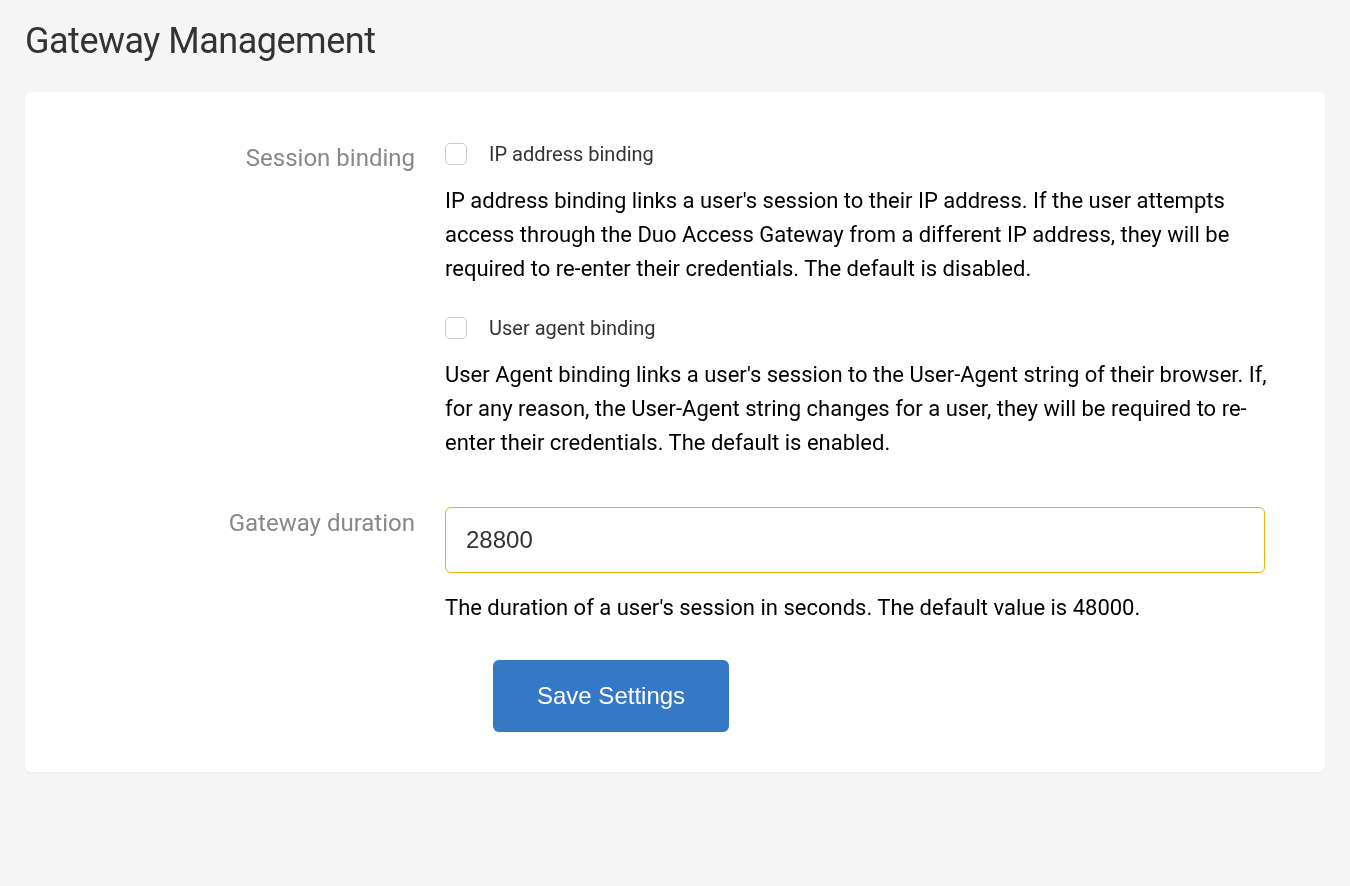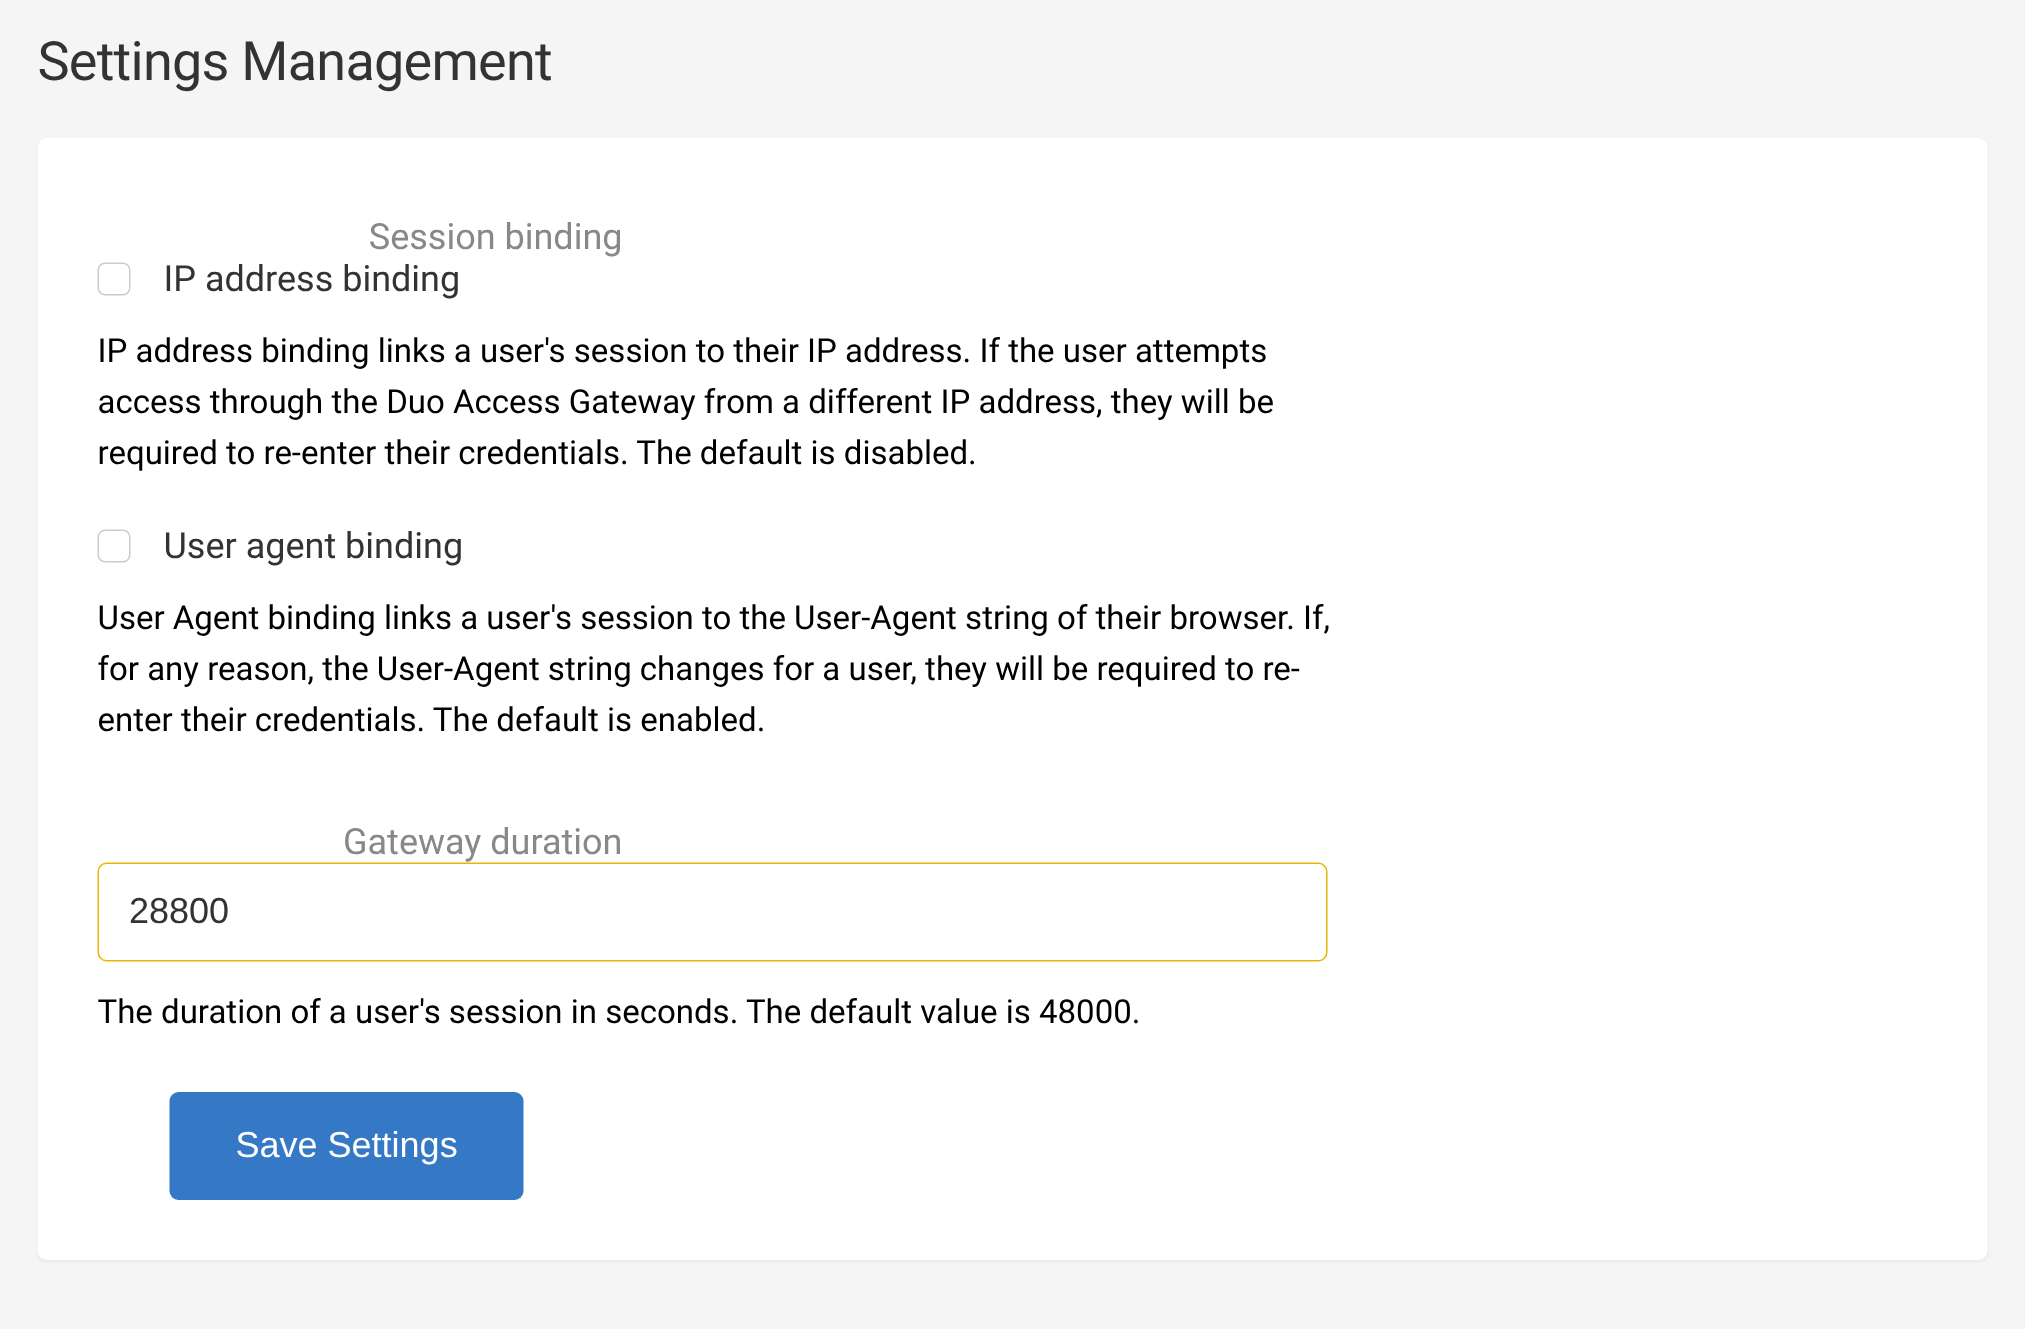--- a/index.html
+++ b/index.html
@@ -26,21 +26,20 @@
     }
     .card {
       background-color: #ffffff;
       border-radius: 6px;
       padding: 50px 40px 40px 40px;
       box-shadow: 0 1px 2px rgba(0,0,0,0.05);
     }
     .form-row {
       display: flex;
       margin-bottom: 30px;
-      flex-direction: column;
     }
     .form-row:last-of-type {
       margin-bottom: 0;
     }
     .form-label {
       width: 380px;
       flex-shrink: 0;
       text-align: right;
       padding-right: 30px;
       font-size: 24px;
@@ -72,21 +71,21 @@
       -webkit-appearance: none;
       cursor: pointer;
       background-color: #fff;
       flex-shrink: 0;
     }
     .checkbox-input:checked {
       background-color: #3578c5;
       border-color: #3578c5;
     }
     .checkbox-label {
-      font-size: 24px;
+      font-size: 20px;
       color: #333;
       cursor: pointer;
     }
     .help-text {
       font-size: 22px;
       color: #000000;
       line-height: 1.55;
     }
     .text-input {
       width: 100%;
@@ -110,21 +109,21 @@
     }
     .button-row {
       margin-top: 35px;
       padding-left: 48px;
     }
   </style>
 </head>
 <body>
 
 <div class="page-container">
-  <h1 class="page-title">Settings Management</h1>
+  <h1 class="page-title">Gateway Management</h1>
 
   <div class="card">
 
     <div class="form-row">
       <div class="form-label">Session binding</div>
       <div class="form-control">
 
         <div class="checkbox-group">
           <div class="checkbox-line">
             <input type="checkbox" class="checkbox-input" style="">

